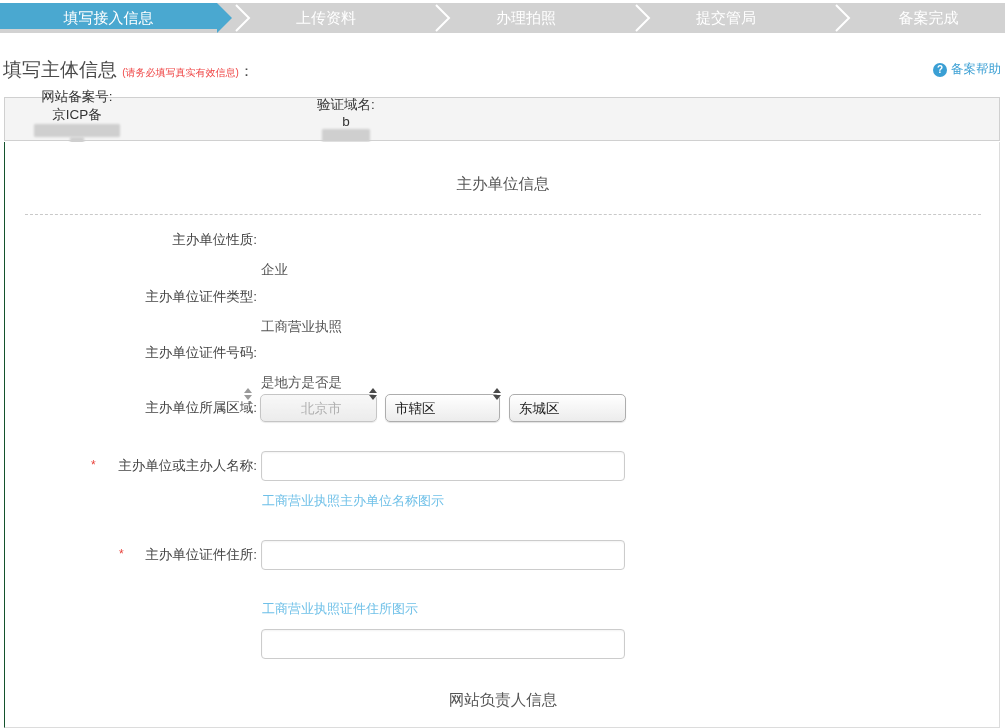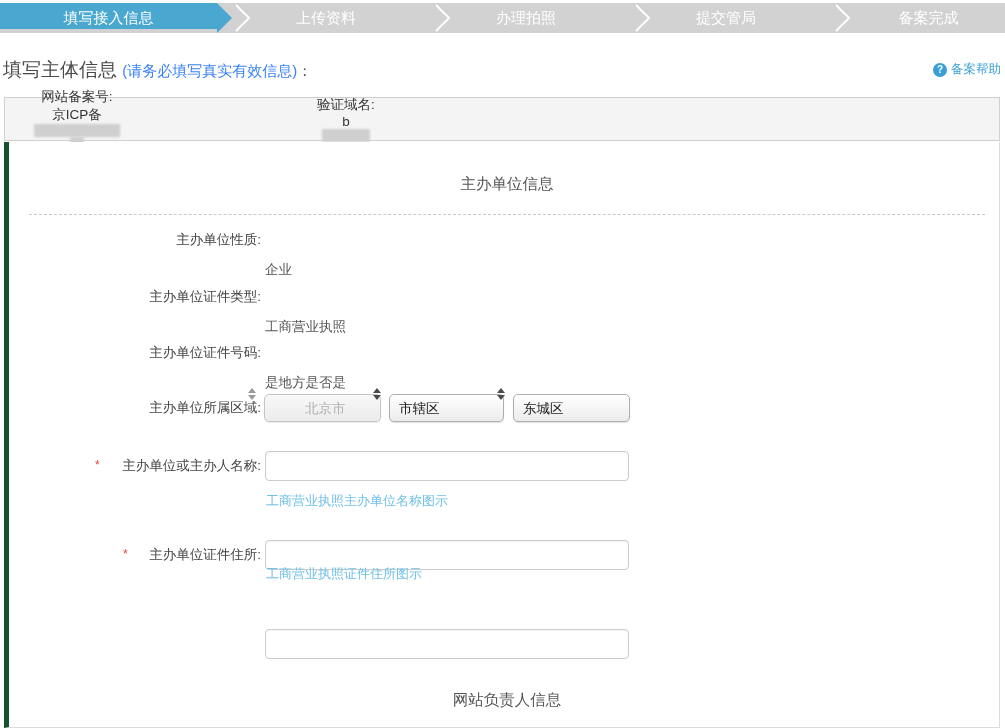--- a/index.html
+++ b/index.html
@@ -59,22 +59,22 @@
     width: 1005px; height: 28px;
   }
   .page-title {
     position: absolute;
     left: 3px; top: 0;
     font-size: 19px;
     color: #4a4a4a;
     white-space: nowrap;
   }
   .page-title .note {
-    color: #3b82f6;
-    font-size: 15px;
+    color: #ef4444;
+    font-size: 10px;
     margin-top: 6px;
   }
   .page-title .colon { color: #4a4a4a; font-size: 15px; }
 
   .help-link {
     position: absolute;
     right: 4px; top: 4px;
     font-size: 12.5px;
     color: #3a9fd4;
     text-decoration: none;
@@ -124,21 +124,21 @@
     vertical-align: middle;
     filter: blur(1.1px);
   }
 
   
   .card {
     position: absolute;
     left: 4px; top: 142px;
     width: 996px; height: 586px;
     background: #ffffff;
-    border-left: 5px solid #14532d;
+    border-left: 1px solid #14532d;
     border-right: 1px solid #dcdcdc;
     border-bottom: 1px solid #dcdcdc;
   }
 
   .section-head {
     position: absolute;
     left: 0;
     width: 996px;
     text-align: center;
     font-size: 15.5px;
@@ -392,20 +392,20 @@
     <div class="lbl" style="line-height:30px;">主办单位或主办人名称:</div>
     <input class="txt" type="text" value="" placeholder="" style="">
   </div>
   <a class="hintlink" href="#" style="top:350px;">工商营业执照主办单位名称图示</a>
 
   <div class="row" style="top:398px; height:30px;">
     <div class="req" style="left:114px;">*</div>
     <div class="lbl" style="line-height:30px;">主办单位证件住所:</div>
     <input class="txt" type="text" value="" placeholder="" style="">
   </div>
-  <a class="hintlink" href="#" style="top:423px;font-family:Liberation Mono, monospace;">工商营业执照证件住所图示</a>
+  <a class="hintlink" href="#" style="top:458px;font-family:Liberation Mono, monospace;">工商营业执照证件住所图示</a>
 
   <div class="row" style="top:487px; height:30px;">
     <input class="txt" type="text" value="" placeholder="" style="">
   </div>
 
   <div class="section-head" style="top:548px;">网站负责人信息</div>
 </div>
 
 </body></html>

